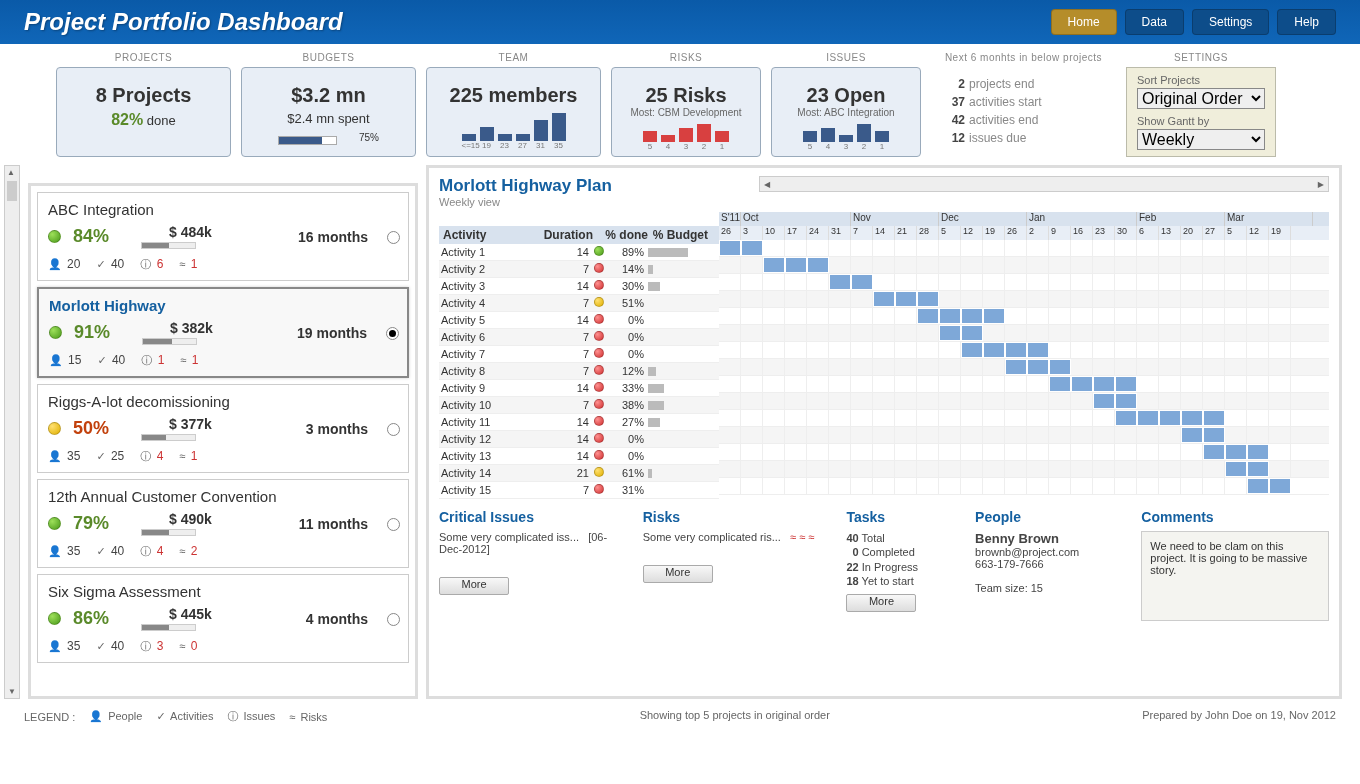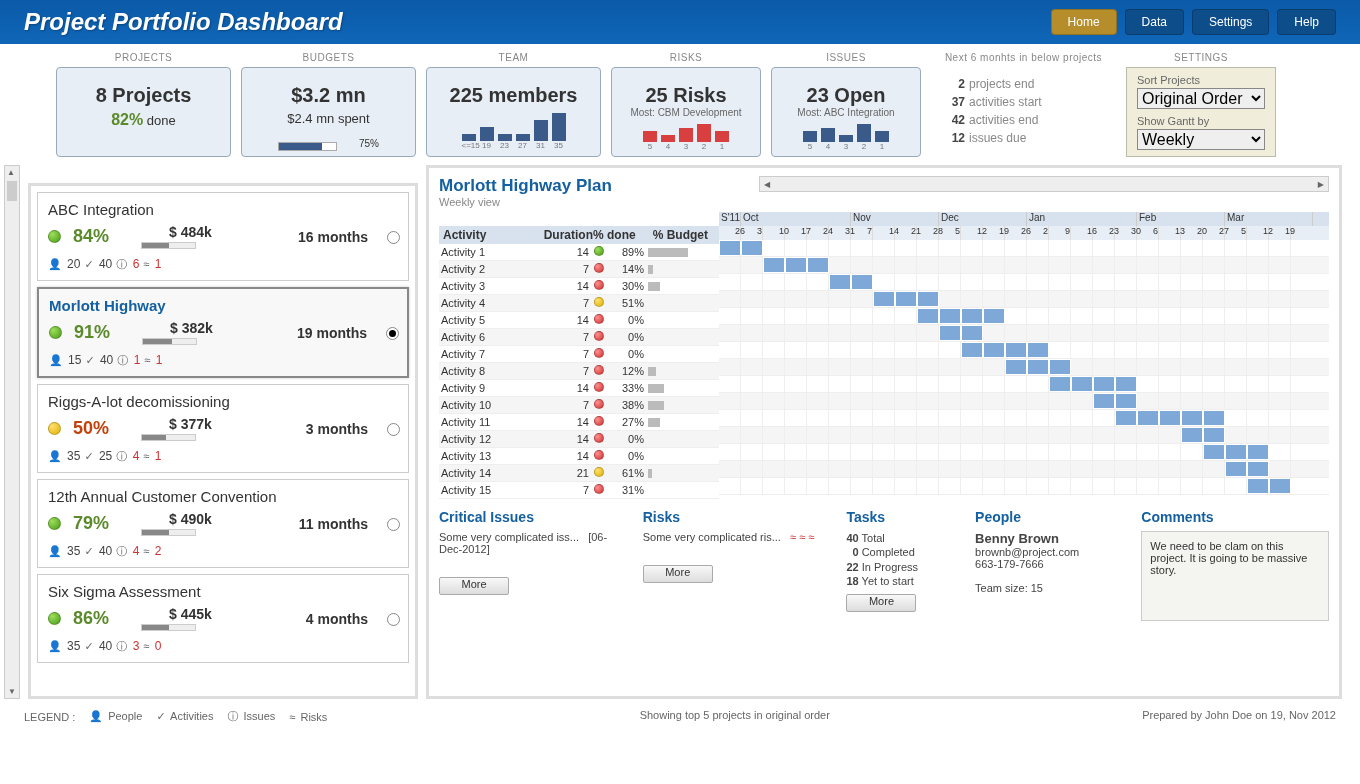--- a/index.html
+++ b/index.html
@@ -45,49 +45,49 @@
 .pc-pct { font-size: 18px; font-weight: bold; color: #5a8a2a; }
 .pc-pct.y { color: #c2410c; }
 .dot { width: 13px; height: 13px; border-radius: 50%; display: inline-block; border: 1px solid rgba(0,0,0,0.2); }
 .dot.g { background: radial-gradient(circle at 30% 30%, #9de05a, #4a9a1a); }
 .dot.y { background: radial-gradient(circle at 30% 30%, #ffe070, #e0b000); }
 .dot.r { background: radial-gradient(circle at 30% 30%, #ff9090, #d03030); }
 .pc-budget { margin-left: 28px; font-weight: bold; font-size: 14px; }
 .pc-months { margin-left: auto; margin-right: 30px; font-weight: bold; font-size: 14px; }
 .pc-mini-prog { width: 55px; height: 7px; background: #eee; border:1px solid #ccc; margin-left:28px; margin-top:2px; }
 .pc-mini-prog .f { height:100%; background:#888; }
-.pc-sub { display: flex; gap: 4px; margin-top: 8px; font-size: 12px; color: #444; }
+.pc-sub { display: flex; gap: 16px; margin-top: 8px; font-size: 12px; color: #444; }
 .pc-sub .red { color: #cc3333; }
 .ico { font-size: 11px; color: #666; margin-right: 2px; }
 
 .detail { flex: 1; border: 3px solid #ddd; padding: 8px 10px; }
 .detail-h { font-size: 17px; font-weight: bold; color: #1560a0; }
 .detail-sub { font-size: 11px; color: #888; margin-bottom: 4px; }
 .gantt-wrap { display: flex; }
 .gantt-left { width: 280px; }
 .gantt-th { background: #d8e2ee; font-weight: bold; font-size: 12px; padding: 2px 4px; display: flex; }
 .gantt-th .c1 { width: 90px; }
 .gantt-th .c2 { width: 60px; text-align: right; }
-.gantt-th .c3 { width: 55px; text-align: left; }
+.gantt-th .c3 { width: 55px; text-align: right; }
 .gantt-th .c4 { width: 60px; text-align: right; }
 .gantt-row { display: flex; border-bottom: 1px solid #eee; font-size: 11px; align-items: center; height: 17px; }
 .gantt-row:nth-child(even) { background: #f5f5f5; }
 .gantt-row .c1 { width: 90px; padding-left: 2px; }
 .gantt-row .c2 { width: 60px; text-align: right; }
 .gantt-row .c3d { width: 20px; text-align:center; }
 .gantt-row .c3 { width: 35px; text-align: right; }
 .gantt-row .c4 { width: 60px; }
 .gantt-row .c4 .b { height: 9px; background: #bbb; margin-left: 4px; }
 .gantt-right { flex: 1; overflow: hidden; }
 .gantt-slider { height: 16px; border:1px solid #ccc; background: #eee; position: relative; margin-bottom: 2px; display:flex; align-items:center; justify-content:space-between; padding:0 4px;}
 .gantt-slider .ar { font-size:8px; color:#666; cursor:pointer; }
 .gantt-months { display: flex; background: #d8e2ee; font-size: 10px; height: 14px; }
 .gantt-months div { border-right: 1px solid #ccc; padding-left: 2px; }
 .gantt-days { display: flex; background: #e8eef6; font-size: 9px; height: 14px; }
-.gantt-days div { width: 22px; text-align: left; padding-left:16px; border-right: 1px solid #ddd; }
+.gantt-days div { width: 22px; text-align: left; padding-left:2px; border-right: 1px solid #ddd; }
 .gantt-cells { display: flex; height: 17px; border-bottom: 1px solid #eee; }
 .gantt-cells:nth-child(even) { background: #f5f5f5; }
 .gantt-cells div { width: 22px; border-right: 1px solid #eee; }
 .gantt-cells div.f { background: #7ea8d8; border: 1px solid #fff; }
 
 .bottom-row { display: flex; gap: 16px; margin-top: 10px; }
 .bottom-col { flex: 1; }
 .bottom-col h3 { color: #1560a0; font-size: 14px; font-weight: bold; margin-bottom: 6px; }
 .bottom-col .txt { font-size: 11px; color: #444; }
 .more-btn { margin-top: 22px; width: 70px; height: 18px; background: linear-gradient(#f8f8f8,#ddd); border: 1px solid #aaa; font-size: 11px; text-align: center; cursor: pointer; border-radius: 2px; }
@@ -115,21 +115,21 @@
     <div class="summary-card">
       <div class="big">8 Projects</div>
       <div class="sub"><span style="color:#5a8a2a;font-weight:bold;font-size:16px">82%</span><span> done</span></div>
     </div>
   </div>
   <div class="summary-col">
     <div class="summary-label">BUDGETS</div>
     <div class="summary-card">
       <div class="big">$3.2 mn</div>
       <div class="sub">$2.4 mn spent</div>
-      <div style="display:flex;align-items:center;gap:22px;margin-top:10px;padding:0 20px">
+      <div style="display:flex;align-items:center;gap:22px;margin-top:4px;padding:0 20px">
         <div class="progress-bar" style="flex:1">
             <div class="fill" id="budget-fill" style="width: 75%;"></div>
           </div>
         <span style="font-size:10px">75%</span>
       </div>
     </div>
   </div>
   <div class="summary-col">
     <div class="summary-label">TEAM</div>
     <div class="summary-card">

